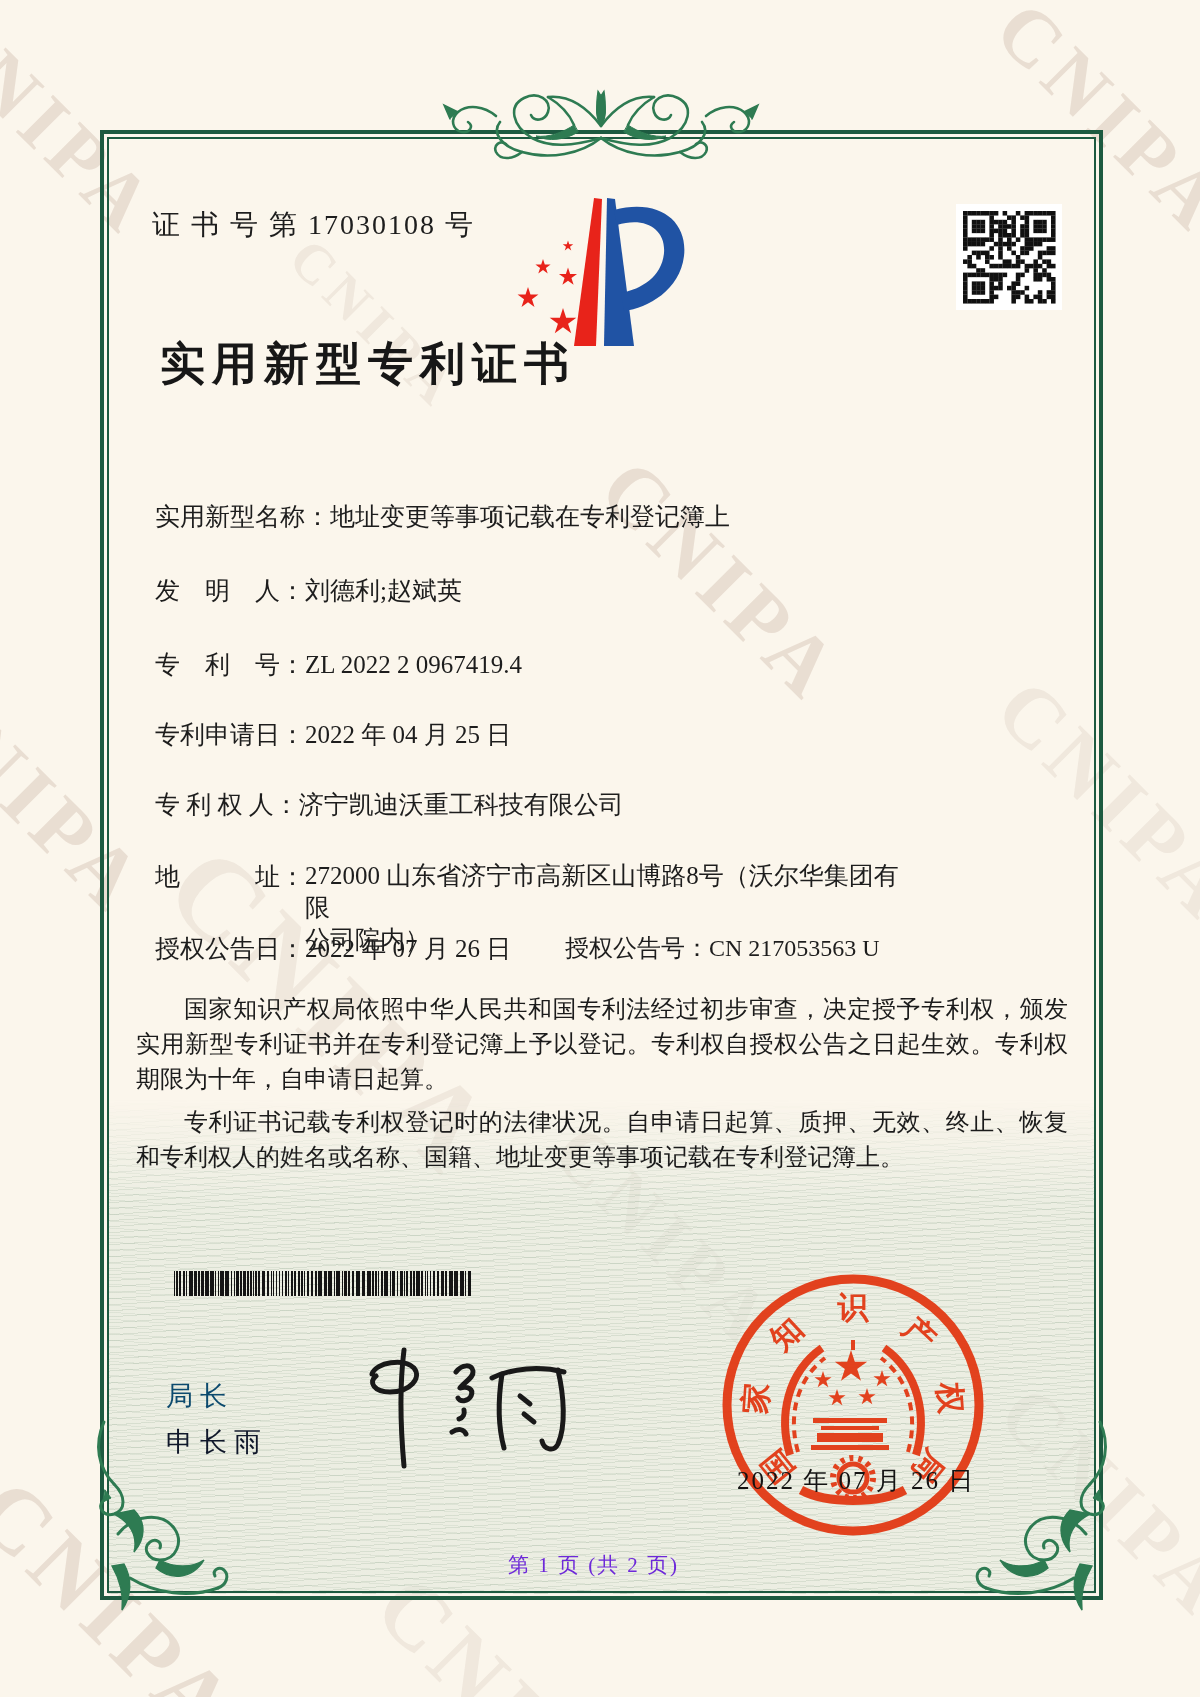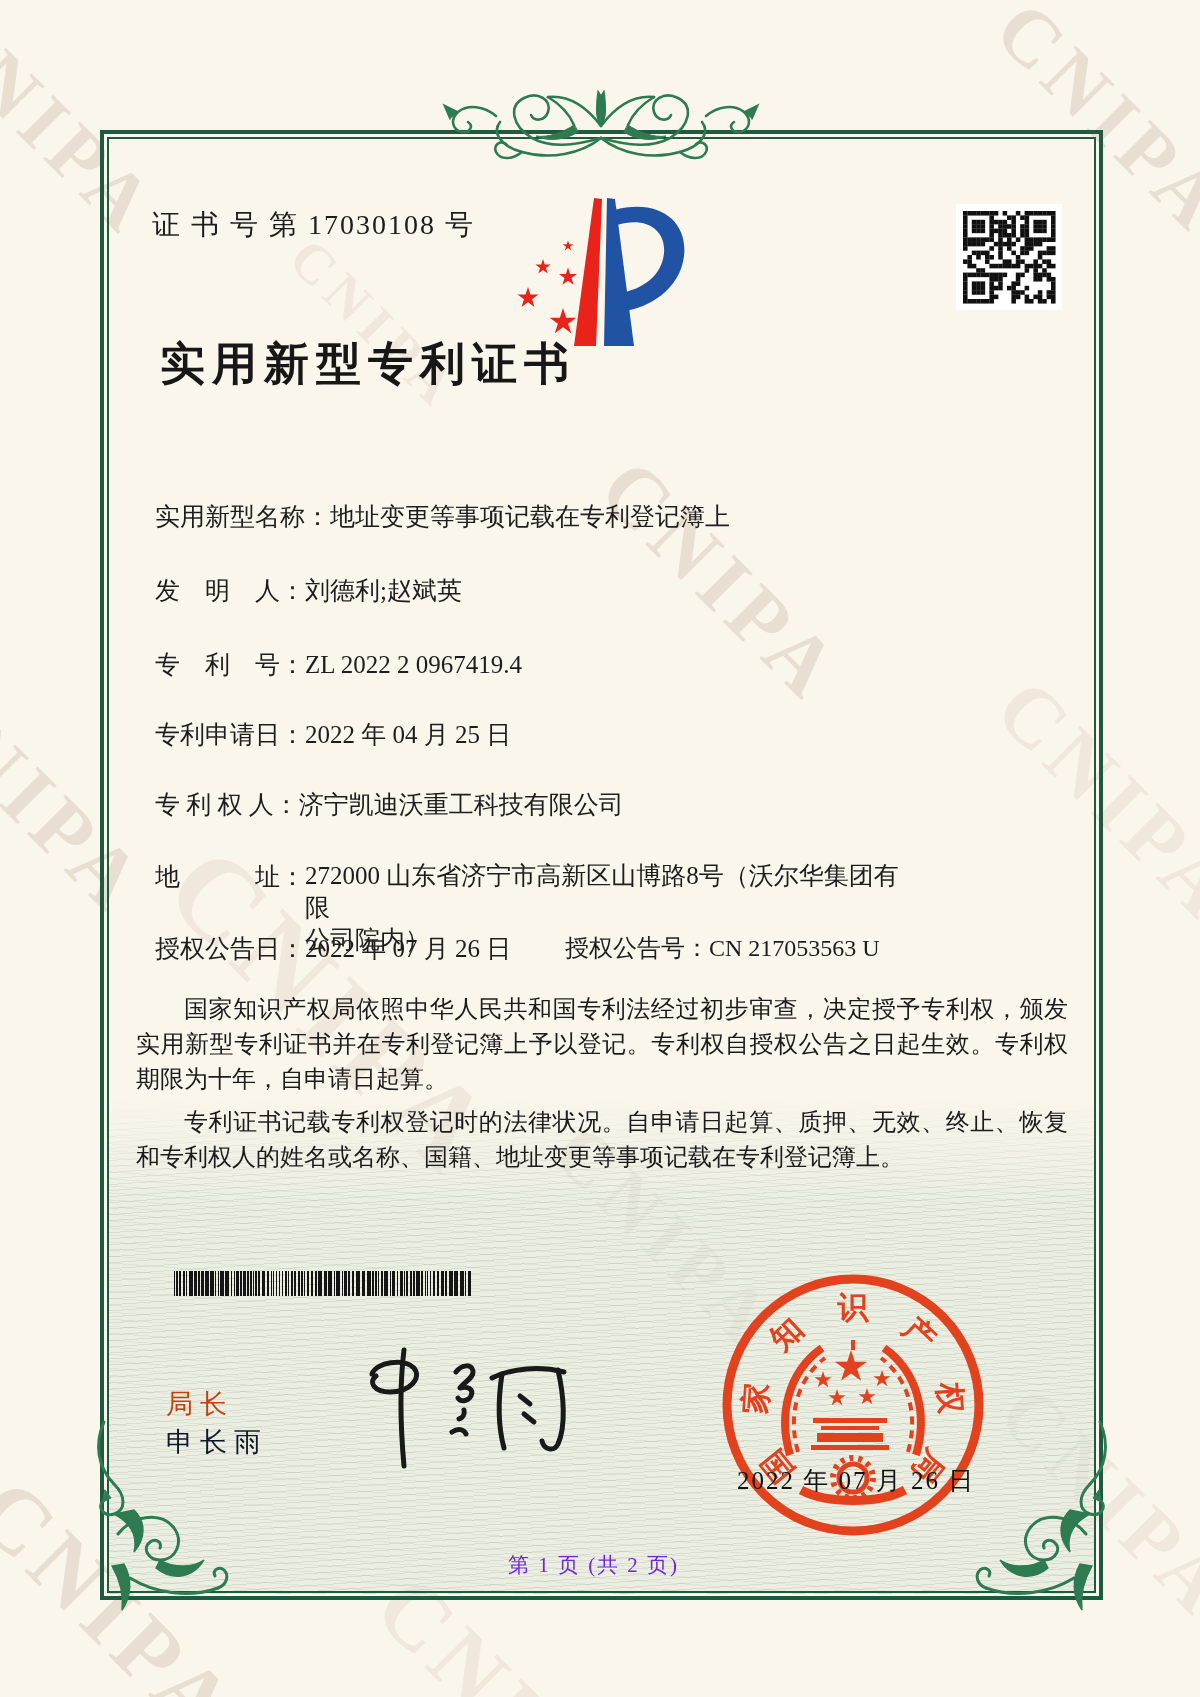--- a/index.html
+++ b/index.html
@@ -34,21 +34,21 @@
   .frow{position:absolute;left:155px;font-size:25px;white-space:nowrap;}
   .frow .lab{display:inline-block;}
   .addr-val{display:inline-block;vertical-align:top;white-space:normal;width:600px;line-height:32px;}
   .grant-left{position:absolute;left:155px;top:932px;font-size:25px;white-space:nowrap;}
   .grant-right{position:absolute;left:565px;top:932px;font-size:24px;white-space:nowrap;}
   .paras{position:absolute;left:128px;top:984px;width:948px;font-size:24px;line-height:35px;
       text-align:justify;color:#1b1b1b;}
   .paras p{margin:8px;text-indent:2em;}
   .barcode{position:absolute;left:172px;top:1271px;}
   .officer-title{position:absolute;left:166px;top:1378px;font-family:"Liberation Sans","DejaVu Sans",sans-serif;
-      font-size:27px;letter-spacing:7px;color:#c2410c;margin-top:8px;}
+      font-size:27px;letter-spacing:7px;color:#0c4a6e;}
   .officer-name{position:absolute;left:166px;top:1424px;font-family:"Liberation Sans","DejaVu Sans",sans-serif;
       font-size:27px;letter-spacing:7px;color:#0f172a;}
   .signature{position:absolute;left:352px;top:1344px;}
   .seal{position:absolute;left:695px;top:1252px;mix-blend-mode:multiply;opacity:.95;}
   .seal-date{position:absolute;left:737px;top:1464px;font-size:25px;letter-spacing:2px;color:#131313;z-index:6;}
   .page-info{position:absolute;left:92px;top:1551px;width:1003px;text-align:center;font-size:21px;
       letter-spacing:2px;color:#6d28d9;}
   .cont-note{position:absolute;left:165px;top:1705px;width:800px;text-align:right;font-size:23px;
       letter-spacing:4px;color:#6d28d9;}
   svg{display:block;}

